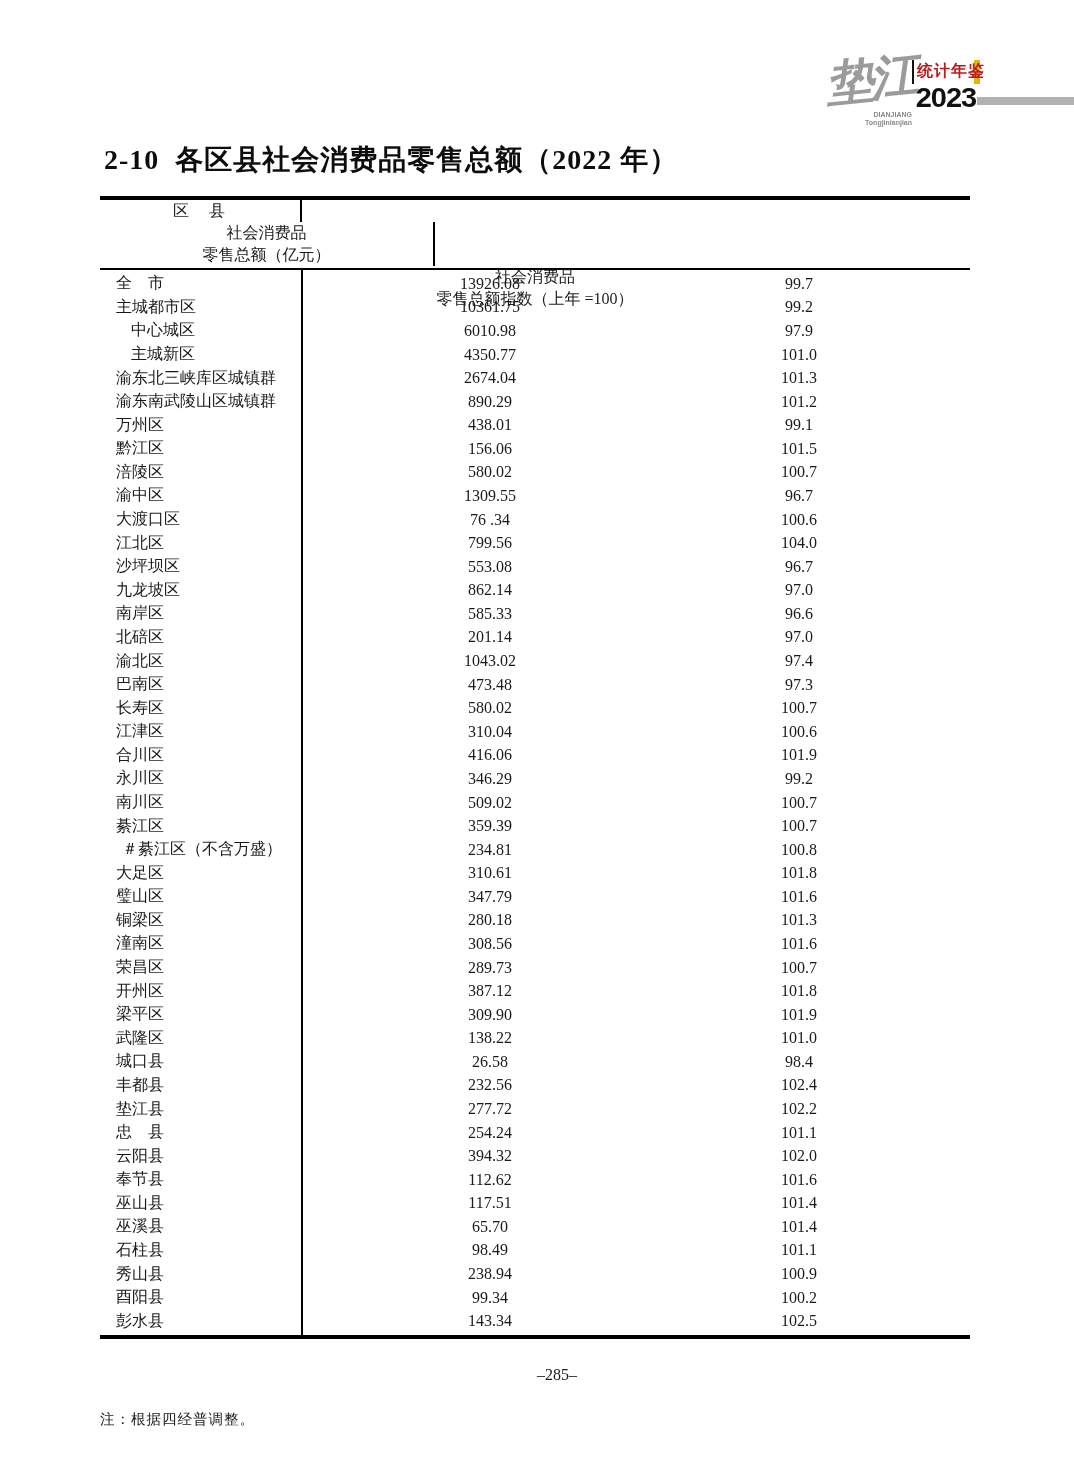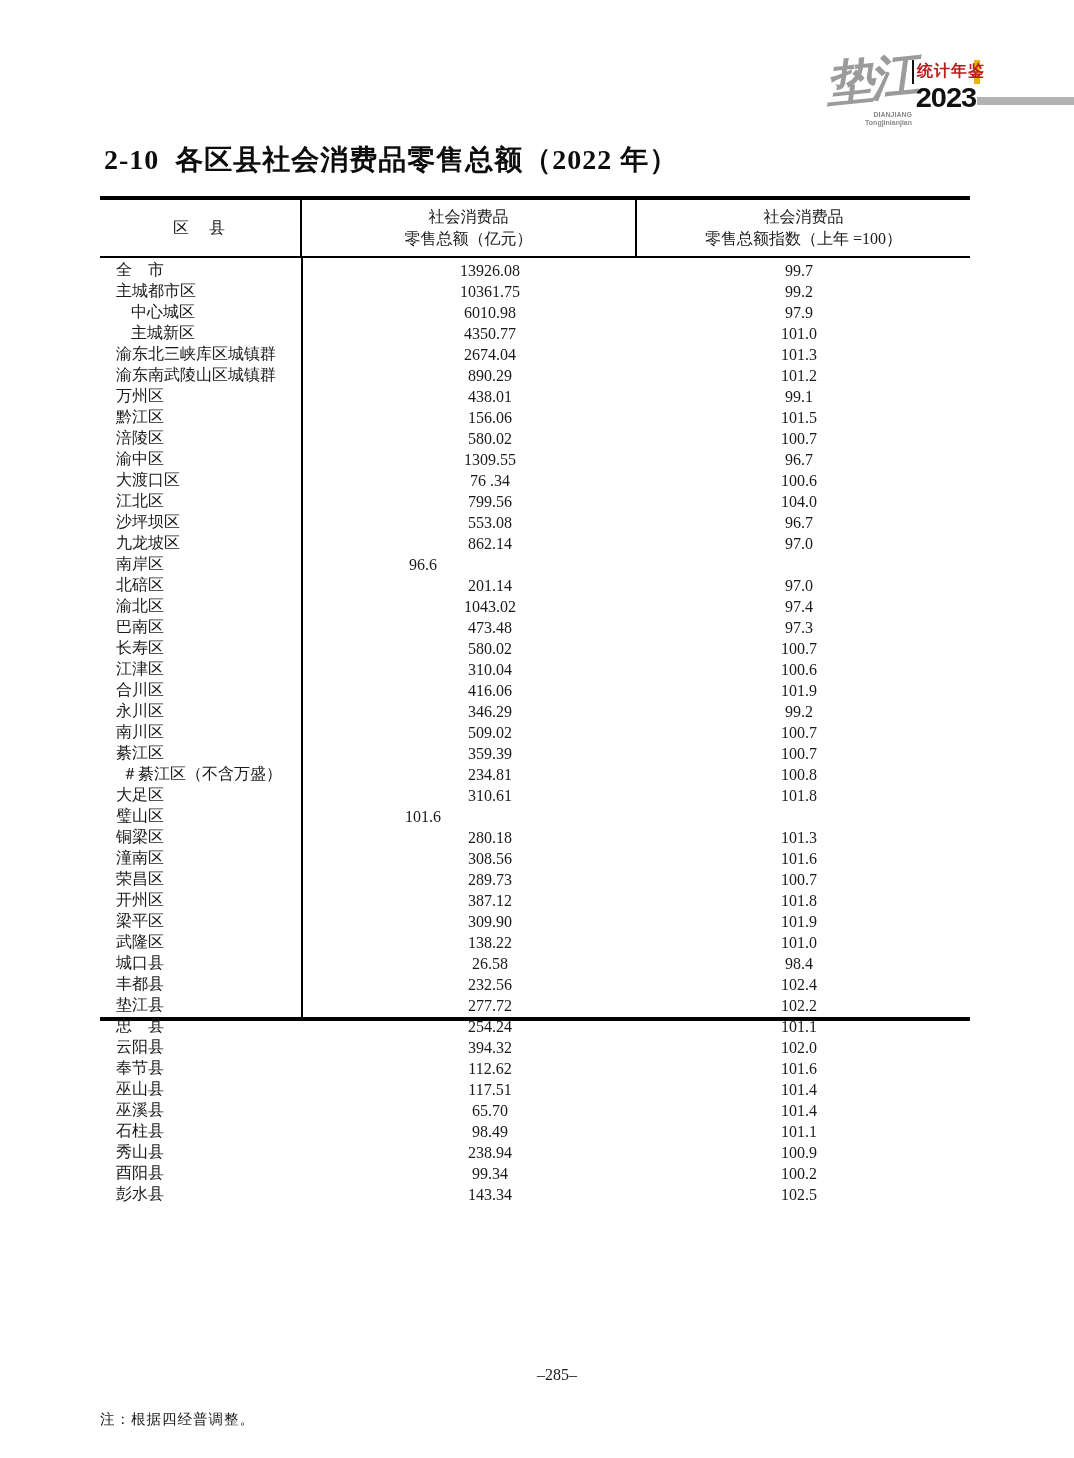--- a/index.html
+++ b/index.html
@@ -39,32 +39,32 @@
 
   
   .title {
     position:absolute; left:104px; top:141px; font-size:28px; font-weight:bold;
     white-space:pre; letter-spacing:1px; color:#0d0d0d;
   }
 
   
   .stats-table { position:absolute; left:100px; top:196px; width:870px; }
   .thead {
-    display:flex; height:62px;
-    border-top:4px solid #000; border-bottom:2px solid #000;
+    display:flex; height:74px;
+    border-top:4px solid #000; border-bottom:2px solid #000;flex-direction:column;
   }
   .th { display:flex; flex-direction:column; align-items:center; justify-content:center;
         font-size:16px; line-height:22px; }
   .th1 { width:202px; border-right:2px solid #000; }
   .th2 { width:335px; border-right:2px solid #000; }
   .th3 { flex:1; }
   .th1 .hline { letter-spacing:2px; }
 
   .tbody {
-    position:relative; height:763px; border-bottom:4px solid #000;
+    position:relative; height:1069px; border-bottom:4px solid #000;
     display:flex; flex-direction:column; justify-content:space-around;
     padding:2px 0;
   }
   .tbody::before {
     content:""; position:absolute; left:201px; top:0; bottom:0; width:2px; background:#000;
   }
   .trow { display:flex; flex:1; align-items:center; font-size:16px; }
   .c-name { width:202px; padding-left:16px; white-space:nowrap; }
   .c-name.ind1 { padding-left:22px; }
   .c-name.ind2 { padding-left:31px;font-family:Liberation Serif, serif; }
@@ -173,20 +173,21 @@
           <div class="c-val">553.08</div>
           <div class="c-idx">96.7</div>
         </div>
         <div class="trow">
           <div class="c-name">九龙坡区</div>
           <div class="c-val">862.14</div>
           <div class="c-idx">97.0</div>
         </div>
         <div class="trow">
           <div class="c-name">南岸区</div>
+          <div class="c-val">585.33</div>
           <div class="c-idx">96.6</div>
         </div>
         <div class="trow">
           <div class="c-name">北碚区</div>
           <div class="c-val">201.14</div>
           <div class="c-idx">97.0</div>
         </div>
         <div class="trow">
           <div class="c-name">渝北区</div>
           <div class="c-val">1043.02</div>
@@ -232,20 +233,21 @@
           <div class="c-val">234.81</div>
           <div class="c-idx">100.8</div>
         </div>
         <div class="trow">
           <div class="c-name">大足区</div>
           <div class="c-val">310.61</div>
           <div class="c-idx">101.8</div>
         </div>
         <div class="trow">
           <div class="c-name">璧山区</div>
+          <div class="c-val">347.79</div>
           <div class="c-idx">101.6</div>
         </div>
         <div class="trow">
           <div class="c-name">铜梁区</div>
           <div class="c-val">280.18</div>
           <div class="c-idx">101.3</div>
         </div>
         <div class="trow">
           <div class="c-name">潼南区</div>
           <div class="c-val">308.56</div>

